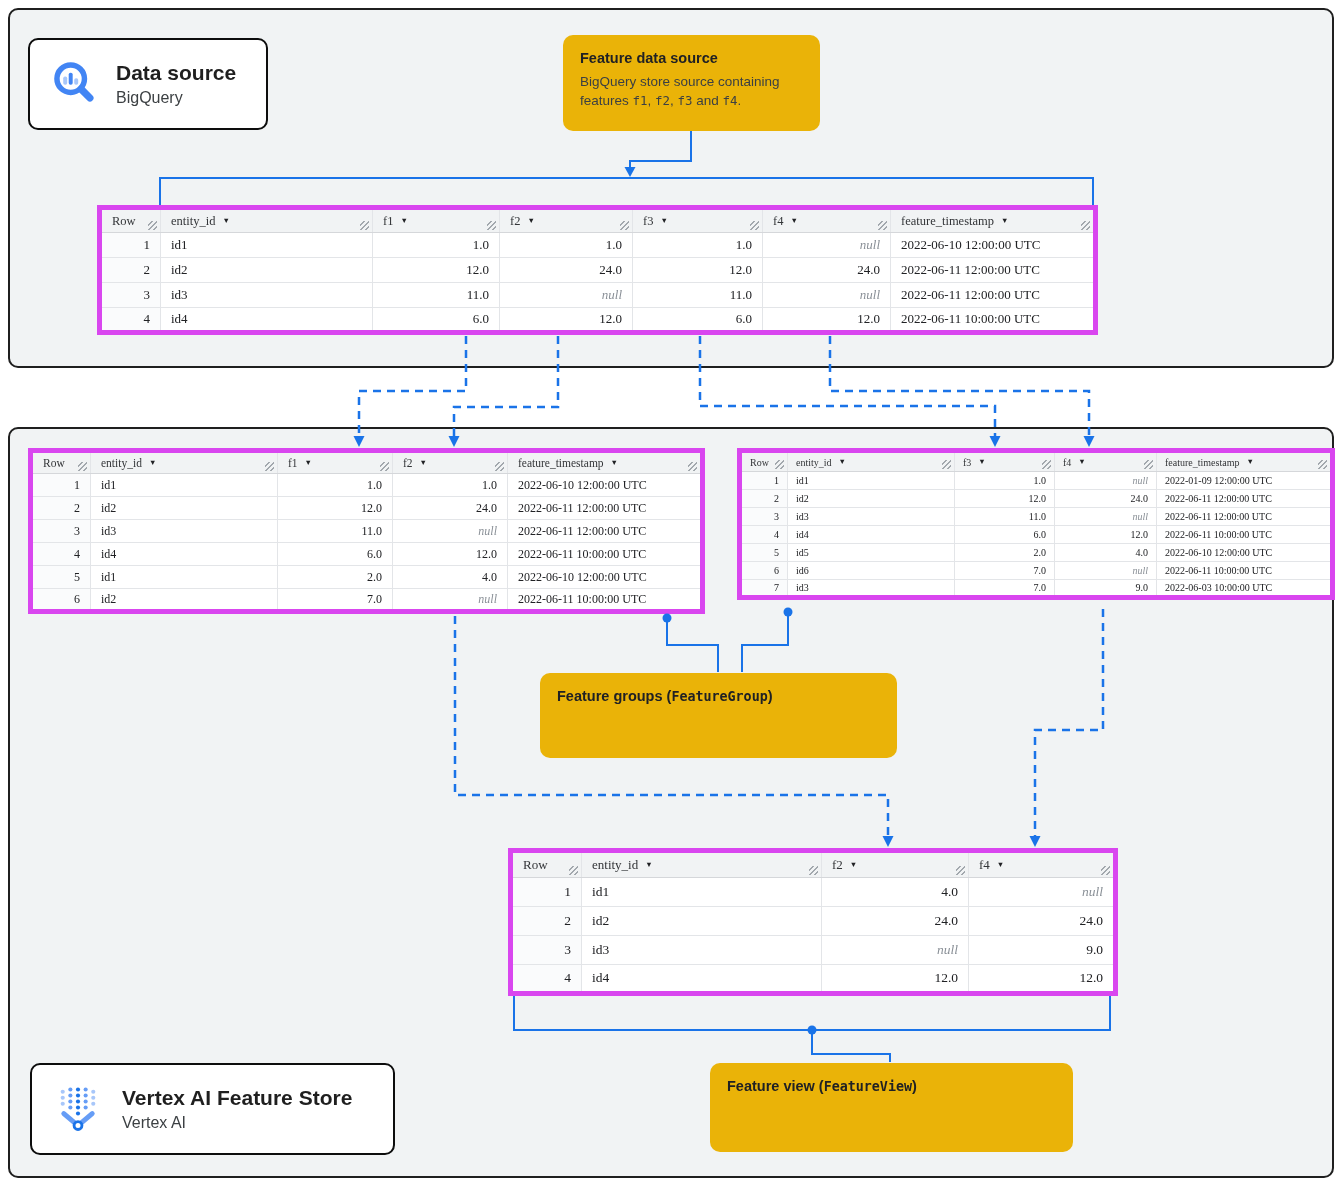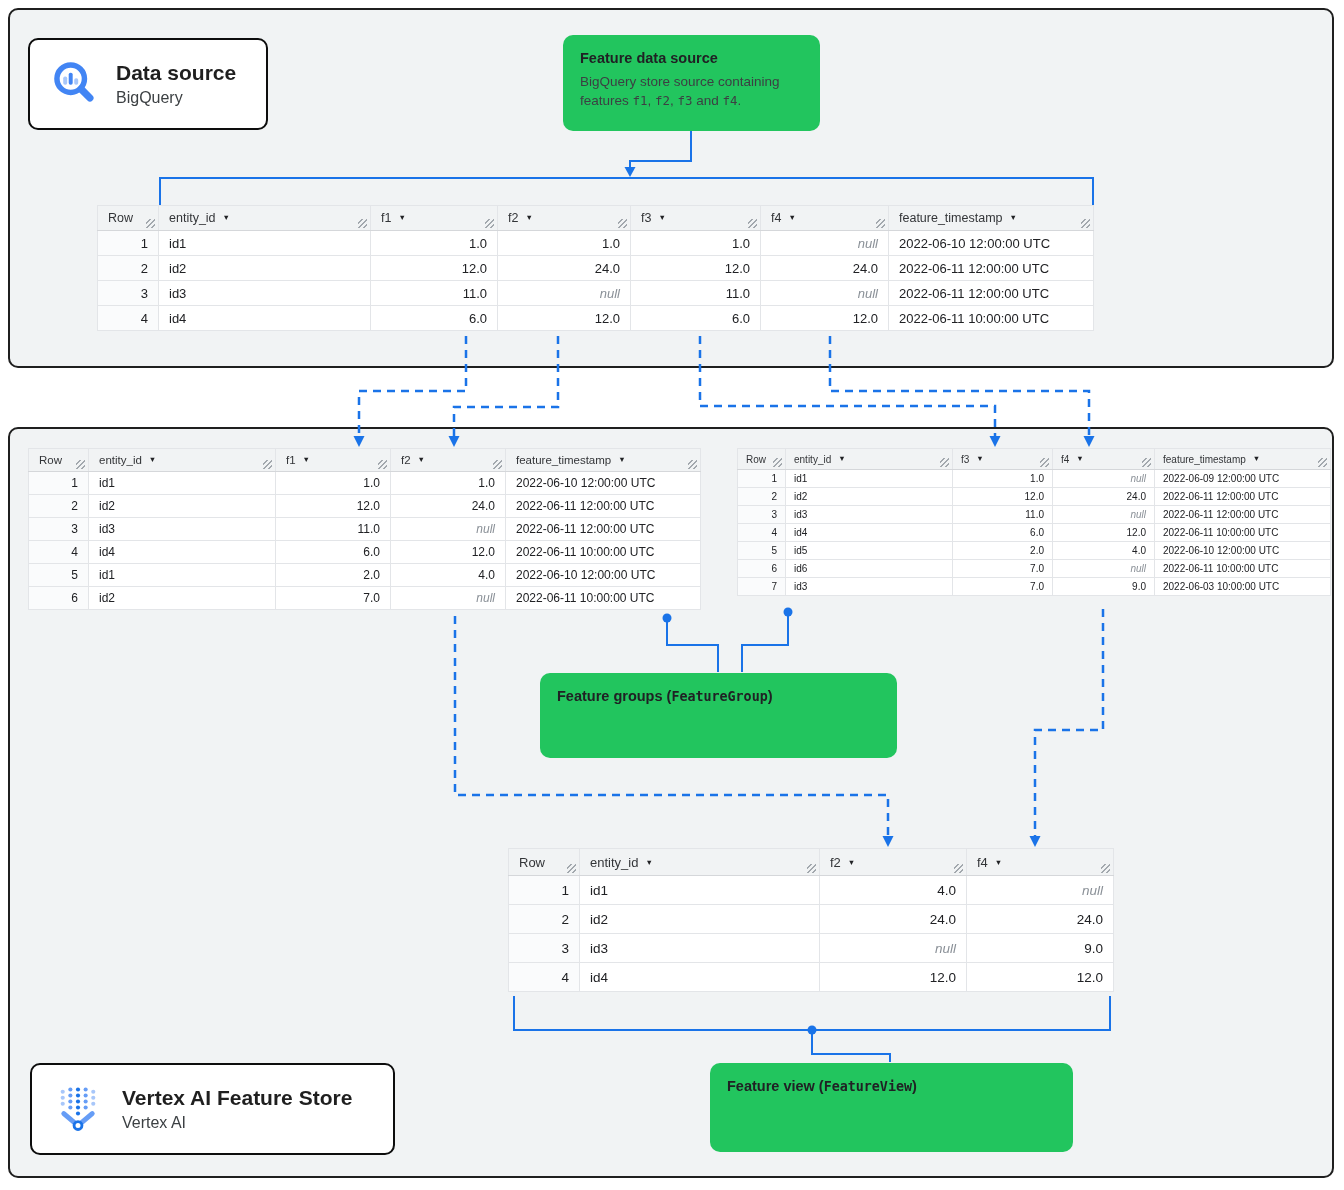--- a/index.html
+++ b/index.html
@@ -13,30 +13,30 @@
   .panel-bottom{left:8px;top:427px;width:1326px;height:751px;}
   
   .card{position:absolute;display:flex;align-items:center;gap:20px;background:#ffffff;
         border:2.5px solid #0d0d0d;border-radius:10px;padding:0 22px;box-sizing:border-box;z-index:3;}
   .card-datasource{left:28px;top:38px;width:240px;height:92px;}
   .card-featurestore{left:30px;top:1063px;width:365px;height:92px;}
   .card-title{font-size:21px;font-weight:700;color:#1f1f1f;line-height:1.15;}
   .card-subtitle{font-size:16px;color:#3c4043;margin-top:3px;}
   .card .icon{flex:0 0 auto;display:block;}
   
-  .callout{position:absolute;background:#22c55e;border-radius:10px;padding:15px 17px;box-sizing:border-box;z-index:3;}
+  .callout{position:absolute;background:#eab308;border-radius:10px;padding:15px 17px;box-sizing:border-box;z-index:3;}
   .callout-fds{left:563px;top:35px;width:257px;height:96px;}
   .callout-fg{left:540px;top:673px;width:357px;height:85px;}
   .callout-fv{left:710px;top:1063px;width:363px;height:89px;}
   .callout-title{font-weight:700;font-size:14.5px;color:#202124;margin-bottom:6px;}
   .callout-body{font-size:13.5px;color:#3c4043;line-height:1.42;}
   .mono{font-family:"DejaVu Sans Mono",monospace;font-size:0.92em;}
   
   .bq-table{position:absolute;z-index:3;}
-  .bq-table table{border-collapse:collapse;table-layout:fixed;background:#14b8a6;border:1px solid #d946ef;}
+  .bq-table table{border-collapse:collapse;table-layout:fixed;background:#14b8a6;border:5px solid #d946ef;font-family:Liberation Serif, serif;}
   .bq-table th,.bq-table td{border:1px solid #e3e5e8;white-space:nowrap;overflow:hidden;box-sizing:border-box;padding:0 10px;}
   .bq-table th{position:relative;background:#f1f3f4;font-weight:500;text-align:left;color:#333538;border-bottom:1px solid #d5d7da;}
   .bq-table td{color:#202124;background:#ffffff;}
   .al-right{text-align:right;} .al-left{text-align:left;}
   td.rownum{background:#fafbfc;}
   td.null-val{color:#8a9097;font-style:italic;}
   .sort-arrow{font-size:7.5px;margin-left:7px;vertical-align:2px;color:#202124;}
   .resize-glyph{position:absolute;right:3px;bottom:2px;width:9px;height:9px;opacity:.9;
     background:repeating-linear-gradient(135deg,transparent 0 2.4px,#9aa0a6 2.4px 3.6px);}
   
@@ -274,21 +274,21 @@
             <th><span class="col-label">f4</span><span class="sort-arrow">▼</span><span class="resize-glyph"></span></th>
             <th><span class="col-label">feature_timestamp</span><span class="sort-arrow">▼</span><span class="resize-glyph"></span></th>
           </tr>
         </thead>
         <tbody>
           <tr>
             <td class="al-right rownum">1</td>
             <td class="al-left">id1</td>
             <td class="al-right">1.0</td>
             <td class="al-right null-val">null</td>
-            <td class="al-left">2022-06-09 12:00:00 UTC</td>
+            <td class="al-left">2022-01-09 12:00:00 UTC</td>
           </tr>
           <tr>
             <td class="al-right rownum">2</td>
             <td class="al-left">id2</td>
             <td class="al-right">12.0</td>
             <td class="al-right">24.0</td>
             <td class="al-left">2022-06-11 12:00:00 UTC</td>
           </tr>
           <tr>
             <td class="al-right rownum">3</td>

